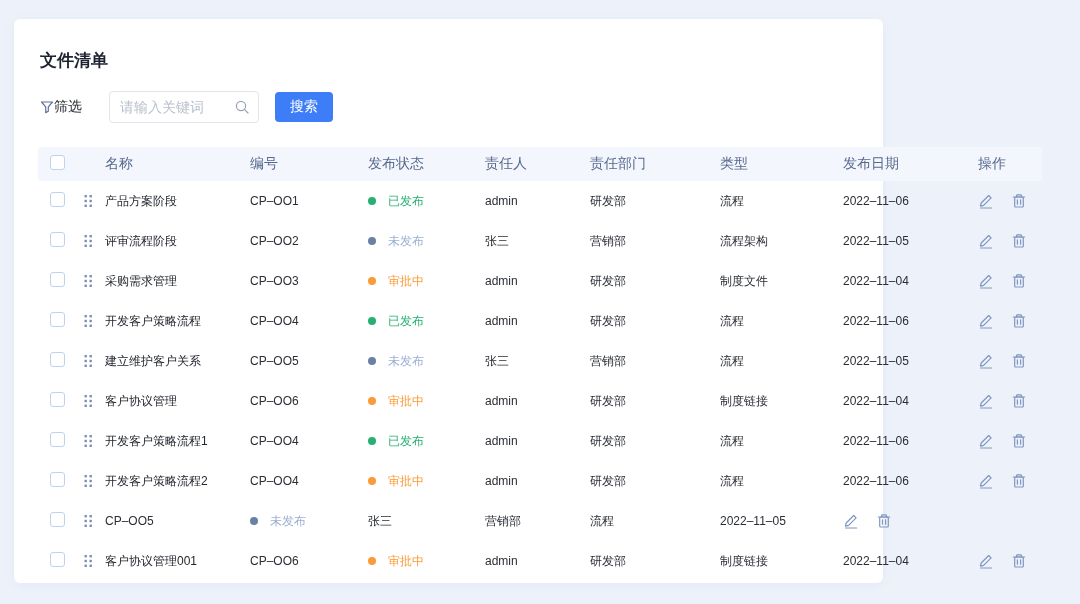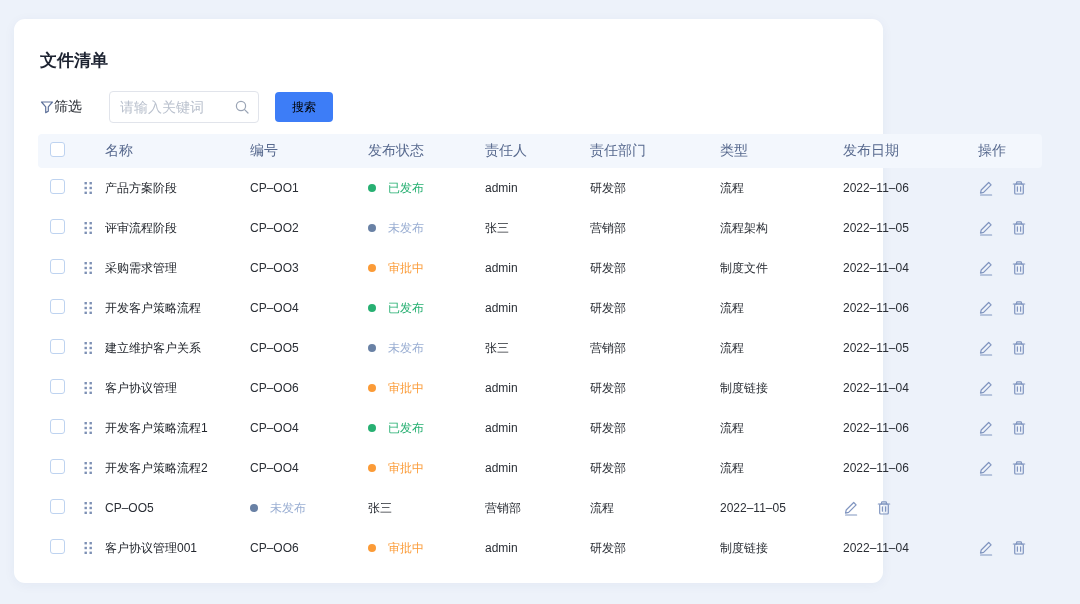--- a/index.html
+++ b/index.html
@@ -24,21 +24,21 @@
   body{
     background:var(--page-bg);
     font-family:"Liberation Sans","DejaVu Sans",sans-serif;
     position:relative;
   }
   .card{
     position:absolute;
     left:14px;top:19px;
     width:869px;height:564px;
     background:var(--card-bg);
-    border-radius:11px;
+    border-radius:6px;
     box-shadow:0 2px 12px rgba(30,60,120,.05);
     padding:30px 24px 0 24px;
   }
   .title{
     font-size:17px;
     font-weight:bold;
     color:#1c2230;
     margin-left:2px;
   }
   
@@ -73,28 +73,28 @@
   }
   .search-box input::placeholder{color:var(--placeholder);}
   .search-box .mag{
     position:absolute;right:9px;top:8px;
     color:#9aa4b5;display:flex;cursor:pointer;
   }
   .search-btn{
     margin-left:16px;
     width:58px;height:30px;
     background:var(--accent);
-    color:#000000;
+    color:#ffffff;
     border:none;border-radius:4px;
-    font-size:12px;
+    font-size:14px;
     font-family:inherit;
     cursor:pointer;
   }
   
-  .table{margin-top:11px;width:1004px;}
+  .table{margin-top:24px;width:1004px;}
   .thead,.trow{
     display:grid;
     grid-template-columns:34px 33px 145px 118px 117px 105px 130px 123px 135px 64px;
     align-items:center;
   }
   .thead{
     height:34px;
     background:var(--header-bg);
     border-radius:4px;
     color:var(--header-text);

